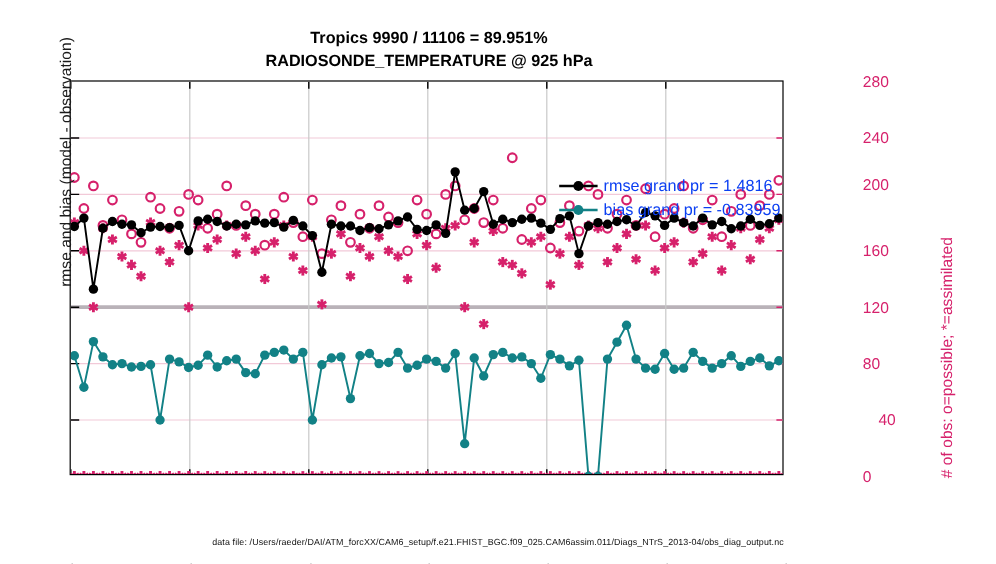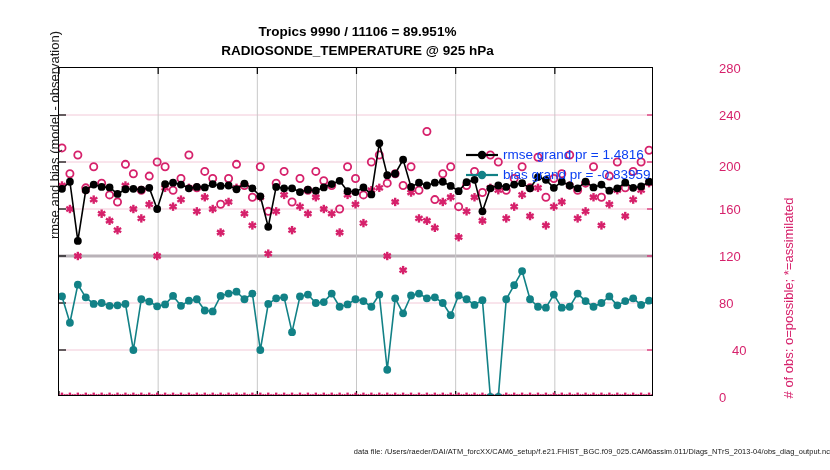--- a/index.html
+++ b/index.html
@@ -40,21 +40,21 @@
   .ylabel-right{
     position:absolute;left:722px;top:400px;width:340px;
     transform:rotate(-90deg);transform-origin:0 0;
     font-size:13px;color:#D6216B;text-align:center;white-space:nowrap;
   }
   .xlabel{
     position:absolute;left:58px;top:420px;width:595px;text-align:center;
     font-size:13px;color:#1a1a1a;
   }
   .footer-note{
-    position:absolute;left:0;top:447px;width:830px;text-align:right;
+    position:absolute;left:0;top:447px;width:830px;text-align:center;
     font-size:7.4px;color:#111;letter-spacing:0.1px;
   }
 
   
   .legend{
     position:absolute;left:406px;top:77px;
     font-size:13.5px;line-height:20px;color:#0b3ff2;
   }
   .legend-row{display:flex;align-items:center;height:20px;white-space:nowrap;}
   .legend-swatch{flex:0 0 auto;margin-right:4px;}
@@ -1186,21 +1186,21 @@
       <div class="legend-row">
         <svg class="legend-swatch" width="34" height="14" viewBox="0 0 34 14">
           <line x1="1" y1="7" x2="33" y2="7" stroke="#128186" stroke-width="2.2"></line>
           <circle cx="17" cy="7" r="4.2" fill="#128186"></circle>
         </svg>
         <span class="legend-label">bias grand pr = -0.83959</span>
       </div>
     </div>
   <div class="ytick-r" style="top: 0px;">280</div>
       <div class="ytick-r" style="top: 47px;">240</div>
-      <div class="ytick-r" style="top: 98px;">200</div>
+      <div class="ytick-r" style="top: 86px;">200</div>
       <div class="ytick-r" style="top: 141px;">160</div>
       <div class="ytick-r" style="top: 188px;">120</div>
       <div class="ytick-r" style="top: 235px;">80</div>
       <div class="ytick-r" style="top: 282px; margin-left: 13px;">40</div>
       <div class="ytick-r" style="top: 329px;">0</div>
       <div class="xtick" style="left: 0px;">04/01</div>
       <div class="xtick" style="left: 99.1667px;">04/06</div>
       <div class="xtick" style="left: 198.333px;">04/11</div>
       <div class="xtick" style="left: 297.5px;">04/16</div>
       <div class="xtick" style="left: 396.667px;">04/21</div>

